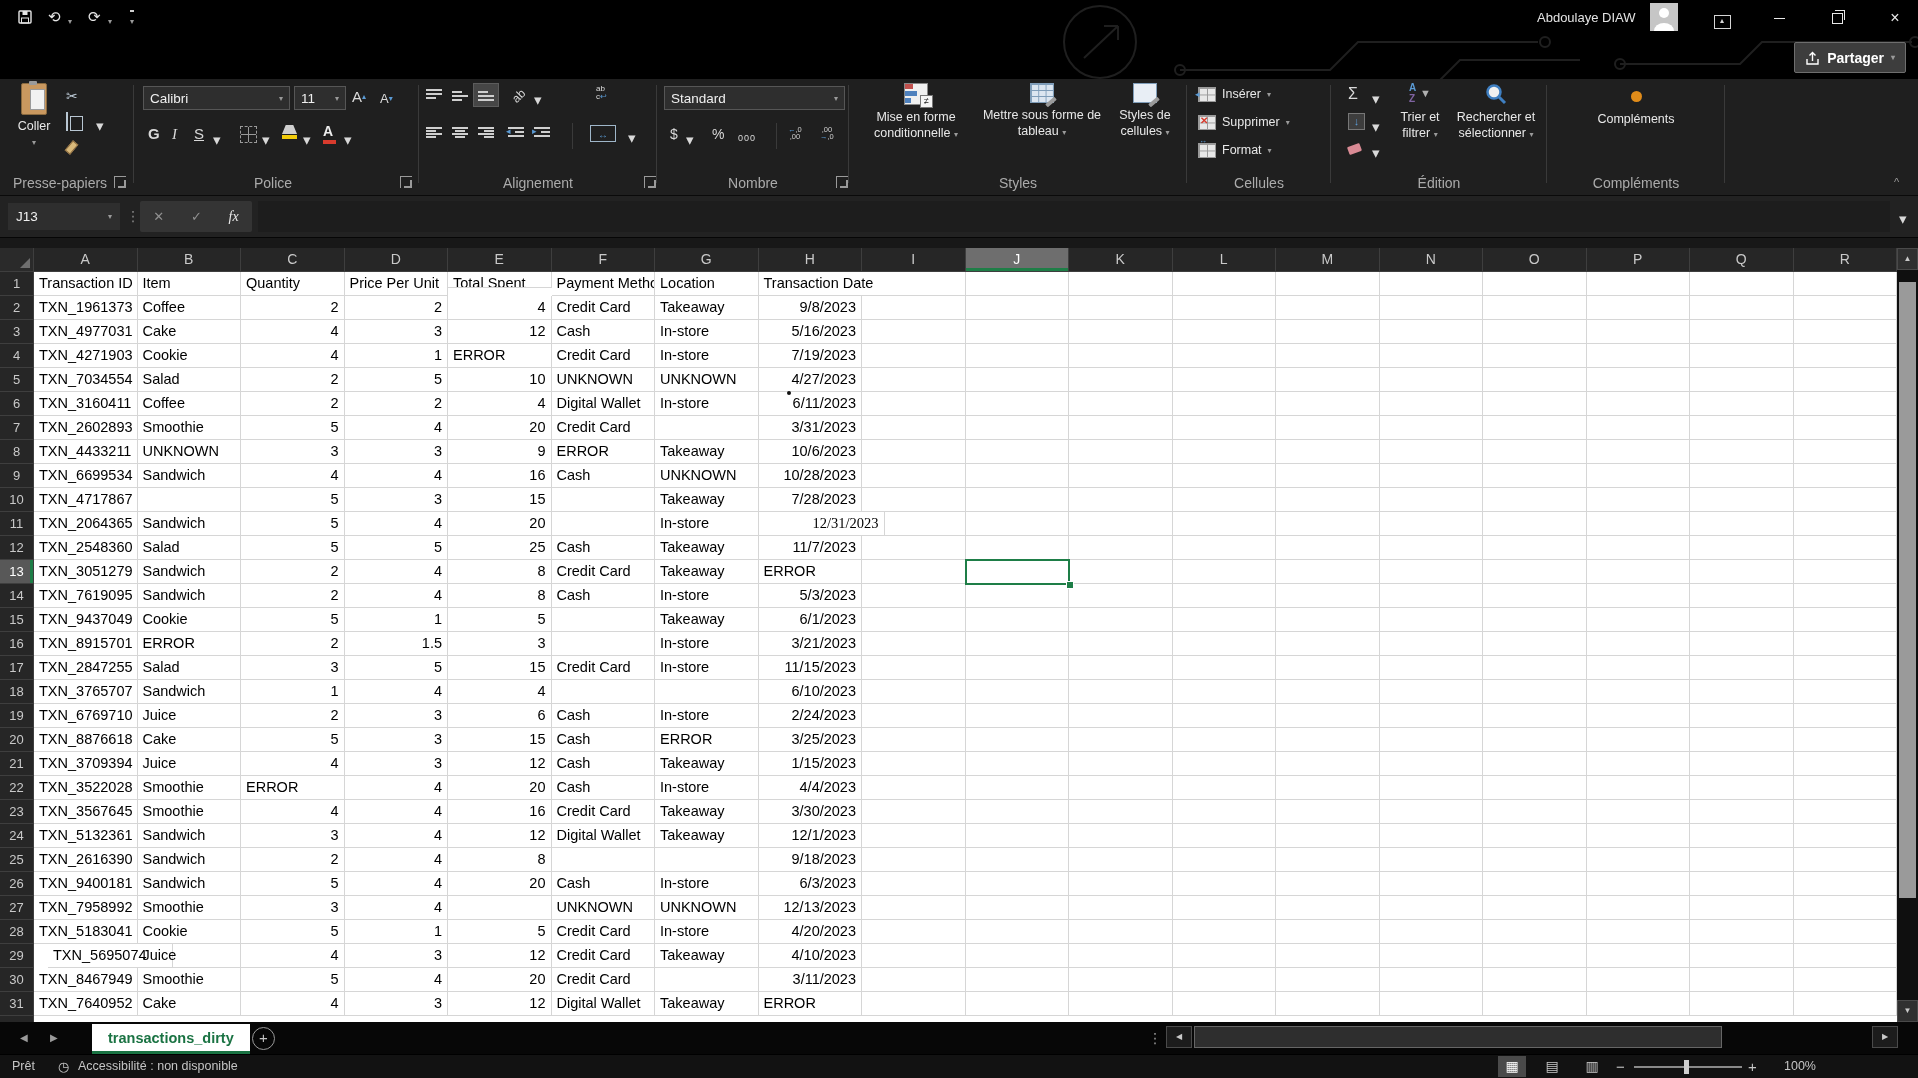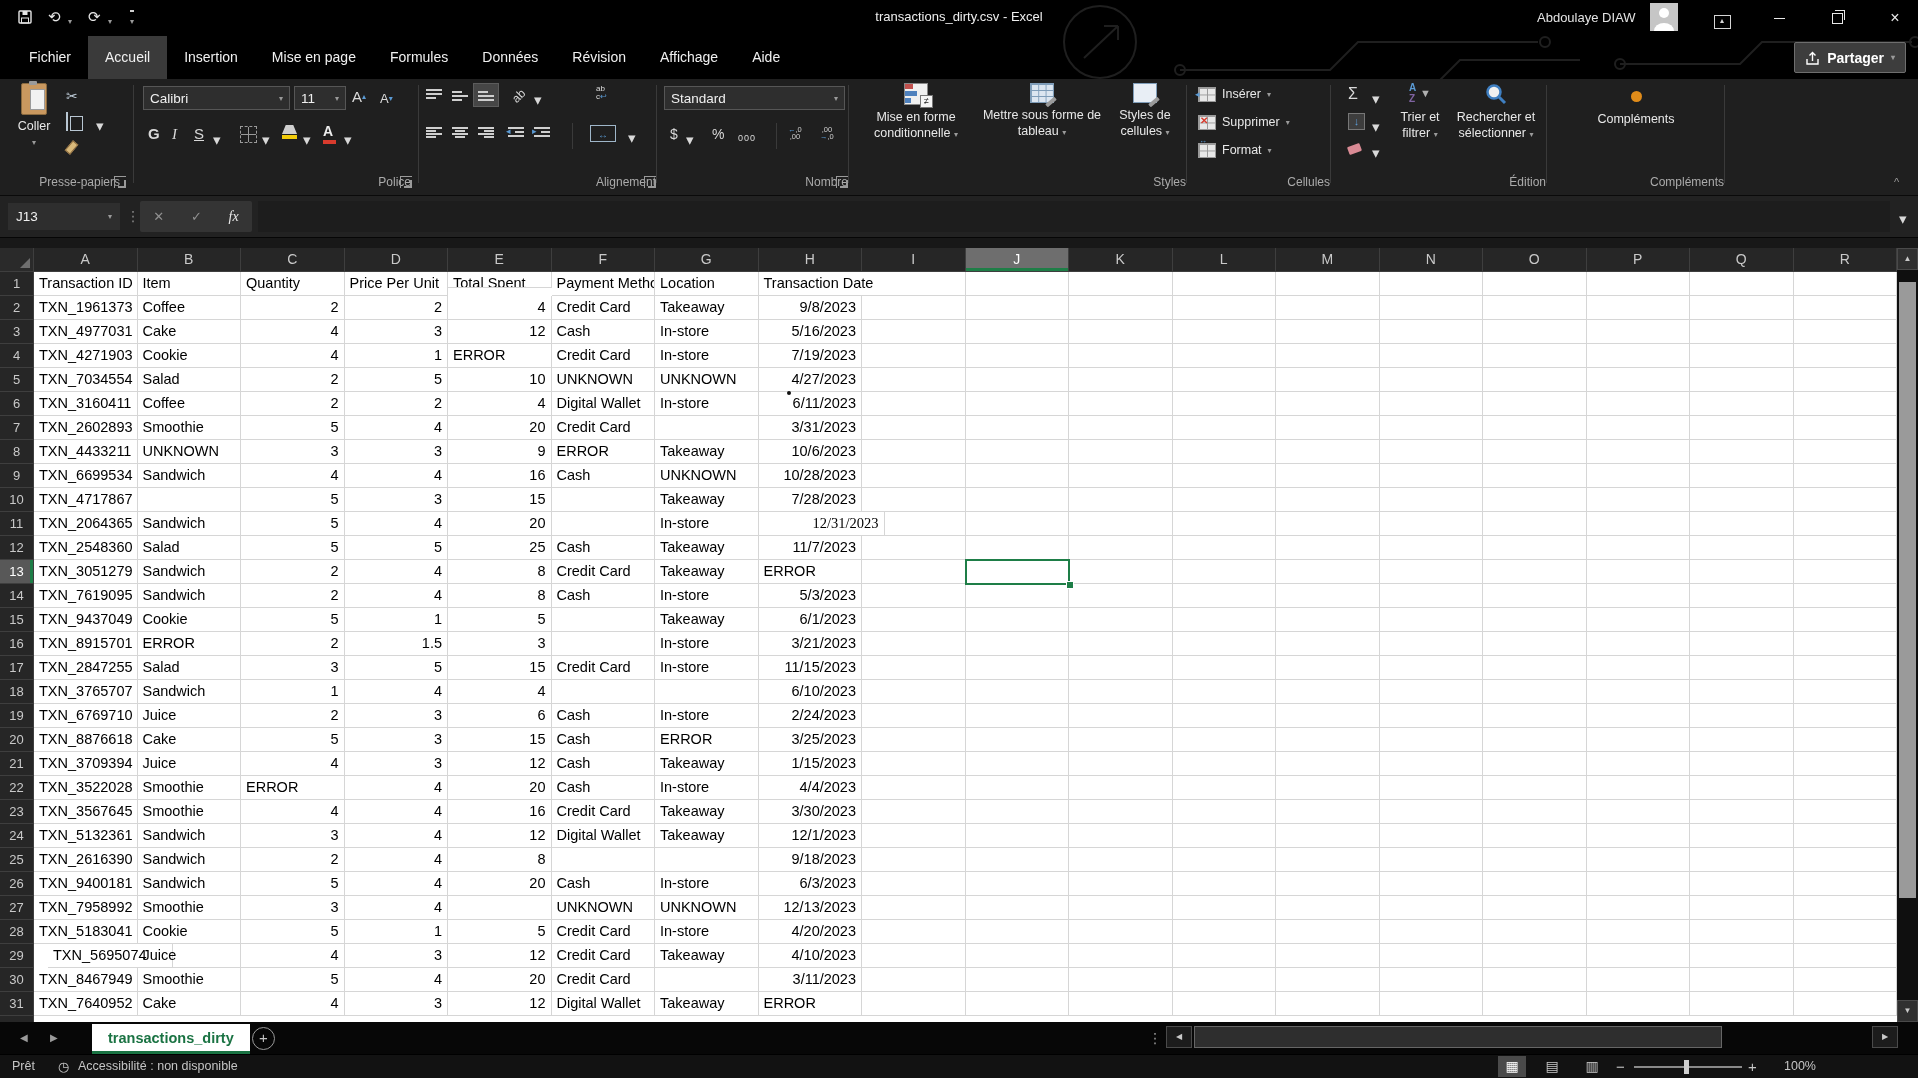--- a/index.html
+++ b/index.html
@@ -26,21 +26,21 @@
   #tabrow{position:absolute;left:0;top:36px;width:1918px;height:43px;}
   #ribbon-tabs{position:absolute;left:12px;top:0;height:43px;display:flex;}
   .rtab{height:43px;line-height:43px;padding:0 17px;font-size:14px;color:#f0f0f0;white-space:nowrap;}
   .rtab.active{background:#3a3a3a;}
   #search-box{position:absolute;left:778px;top:0;height:43px;display:flex;align-items:center;gap:9px;color:#8f8f8f;font-size:13.5px;}
   #share-btn{position:absolute;right:12px;top:6px;height:29px;background:#3d3d3d;border:1px solid #6e6e6e;border-radius:2px;
              display:flex;align-items:center;gap:7px;padding:0 10px;color:#fff;font-size:14px;font-weight:bold;}
   
   #ribbon{position:absolute;left:0;top:79px;width:1918px;height:117px;background:#1f1f1f;border-bottom:1px solid #0a0a0a;box-sizing:border-box;}
   .gdiv{position:absolute;top:6px;height:98px;width:1px;background:#3a3a3a;}
-  .glabel{position:absolute;top:96px;font-size:12px;color:#ababab;text-align:right;white-space:nowrap;}
+  .glabel{position:absolute;top:96px;font-size:14px;color:#ababab;text-align:center;white-space:nowrap;}
   .launch{position:absolute;top:97px;width:11px;height:11px;border-left:1px solid #9a9a9a;border-top:1px solid #9a9a9a;}
   .launch:before{content:"";position:absolute;right:0px;bottom:0px;width:6px;height:6px;border-right:2px solid #9a9a9a;border-bottom:2px solid #9a9a9a;}
   .rlabel{font-size:12.5px;color:#e8e8e8;text-align:center;line-height:15px;}
   .bigbtn{position:absolute;top:4px;display:flex;flex-direction:column;align-items:center;gap:4px;}
   .combo{position:absolute;height:24px;background:#2e2e2e;border:1px solid #565656;box-sizing:border-box;color:#f0f0f0;
          font-size:13.5px;display:flex;align-items:center;padding:0 6px;justify-content:space-between;}
   .ric{position:absolute;color:#d9d9d9;font-size:15px;line-height:18px;}
   .bars{position:absolute;width:16px;height:13px;}
   .bars i{position:absolute;left:0;height:2px;background:#cfcfcf;}
   .selbox{background:#464646;outline:1px solid #5c5c5c;}
@@ -145,46 +145,34 @@
           <rect x="1" y="1" width="12" height="12" rx="1" fill="none" stroke="#e6e6e6" stroke-width="1.4"></rect>
           <rect x="4.5" y="1" width="5" height="4" fill="#e6e6e6"></rect>
           <rect x="3.5" y="8" width="7" height="5" fill="none" stroke="#e6e6e6"></rect>
         </svg>
     </span>
     <span class="qat-ic" style="left:48px;">⟲</span>
     <span class="qat-ic chev" style="left:68px;top:13px;">▾</span>
     <span class="qat-ic" style="left:88px;">⟳</span>
     <span class="qat-ic chev" style="left:108px;top:13px;">▾</span>
     <span class="qat-ic chev" style="left:130px;top:10px;border-top:2px solid #cfcfcf;padding-top:1px;">▾</span>
-    <div id="title-text">transactions_dirty.csv - Excel</div>
     <span id="user-name">Abdoulaye DIAW</span>
     <span id="avatar">
       <svg width="28" height="28">
           <circle cx="14" cy="10" r="5" fill="#fff"></circle>
           <path d="M4 28 a10 8 0 0 1 20 0 Z" fill="#fff"></path>
         </svg>
     </span>
     <span class="winbtn" style="left:1705px;"><span class="ribbondisp">▴</span></span>
     <span class="winbtn" style="left:1762px;"><span class="minbar"></span></span>
     <span class="winbtn" style="left:1820px;"><span class="restore"></span></span>
     <span class="winbtn" style="left:1878px;">×</span>
   </div>
 
   <div id="tabrow">
-    <div id="ribbon-tabs">
-        <div class="rtab">Fichier</div>
-        <div class="rtab active">Accueil</div>
-        <div class="rtab">Insertion</div>
-        <div class="rtab">Mise en page</div>
-        <div class="rtab">Formules</div>
-        <div class="rtab">Données</div>
-        <div class="rtab">Révision</div>
-        <div class="rtab">Affichage</div>
-        <div class="rtab">Aide</div>
-      </div>
     <div id="share-btn">
       <svg width="15" height="14">
           <path d="M2 8 v5 h11 v-5" fill="none" stroke="#fff" stroke-width="1.4"></path>
           <path d="M7.5 10 V2 M4.5 4.5 L7.5 1.5 L10.5 4.5" fill="none" stroke="#fff" stroke-width="1.4"></path>
         </svg>
       <span>Partager</span>
       <span class="chev">▾</span>
     </div>
   </div>
 

